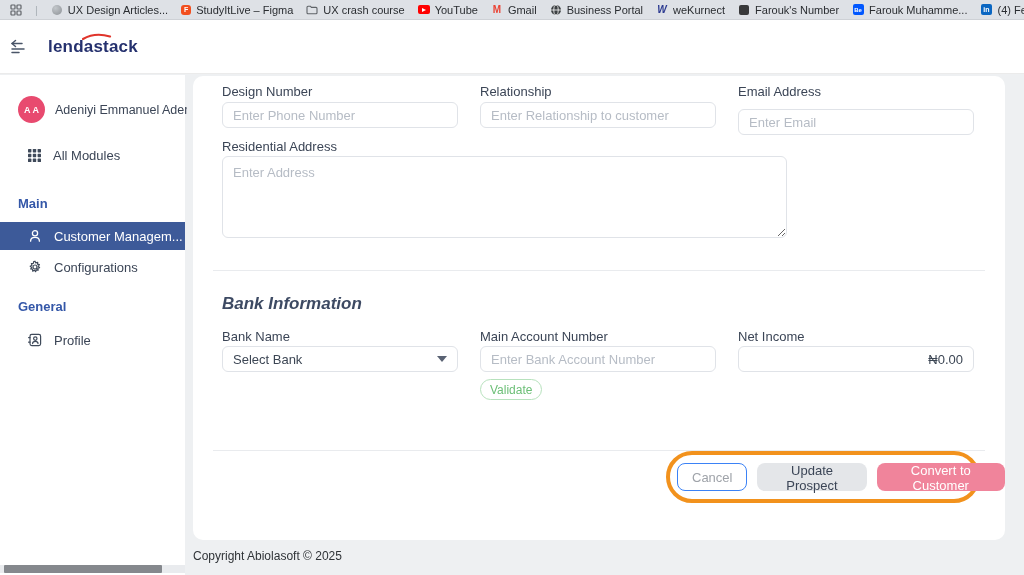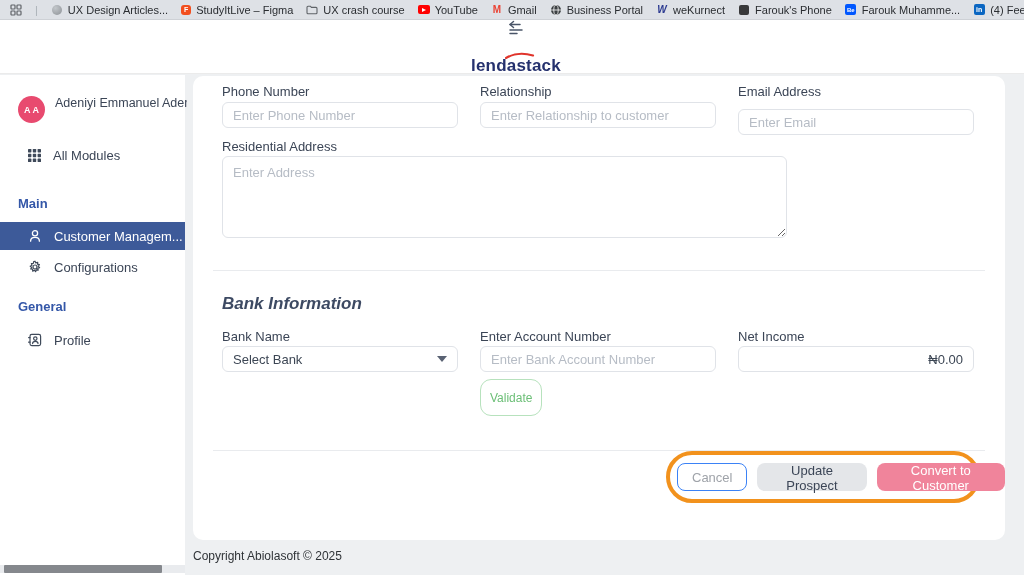--- a/index.html
+++ b/index.html
@@ -27,27 +27,27 @@
   .ico-yt::after{ content:"";position:absolute;left:4.5px;top:2.5px;border-left:4px solid #fff;border-top:2px solid transparent;border-bottom:2px solid transparent; }
   .ico-gmail{ color:#ea4335;font-weight:800;font-size:10px;line-height:1; }
   .ico-w{ color:#2b3990;font-weight:800;font-style:italic;font-size:10px;line-height:1; }
   .ico-darksq{ width:10px;height:10px;border-radius:2px;background:#39393b; }
   .ico-be{ width:11px;height:11px;border-radius:2px;background:#0057ff;color:#fff;font-size:6px;font-weight:bold;display:flex;align-items:center;justify-content:center; }
   .ico-in{ width:11px;height:11px;border-radius:2px;background:#0a66c2;color:#fff;font-size:7px;font-weight:bold;display:flex;align-items:center;justify-content:center; }
   
   .app-header{
     position:absolute; top:20px; left:0; width:1024px; height:54px;
     background:#fff; border-bottom:1px solid #ebebeb;
-    display:flex; align-items:center; padding-left:8px; gap:20px;flex-direction:column;
+    display:flex; align-items:center; padding-left:8px; gap:20px;
   }
   .logo{ position:relative; font-size:17px; font-weight:bold; color:#25316e; letter-spacing:.2px; }
   .logo svg{ position:absolute; left:34px; top:-5px; }
   
   .sidebar{ position:absolute; left:0; top:75px; width:185px; height:500px; background:#fff; }
-  .user-row{ position:absolute; top:21px; left:18px; display:flex; gap:10px; }
+  .user-row{ position:absolute; top:21px; left:18px; display:flex; align-items:center; gap:10px; }
   .avatar{ width:27px;height:27px;border-radius:50%;background:#e84a6f;color:#fff;font-size:9px;font-weight:bold;display:flex;align-items:center;justify-content:center;flex:none; }
   .user-name{ font-size:12.5px; color:#3b4556; width:132px; overflow:hidden; white-space:nowrap; }
   .side-row{ position:absolute; left:0; width:185px; height:26px; display:flex; align-items:center; gap:11px; padding-left:27px; font-size:13px; color:#3b4556; cursor:pointer; }
   .side-row svg{ flex:none; }
   .row-modules{ top:67px; }
   .sec-title{ position:absolute; left:18px; font-size:13px; font-weight:600; color:#3457a8; }
   .sec-main{ top:121px; }
   .sec-general{ top:224px; }
   .row-customer{ top:147px; height:28px; background:#3d5a99; color:#fff; }
   .row-config{ top:179px; }
@@ -60,21 +60,21 @@
   .tb{ position:absolute; height:26px; border:1px solid #e0e3e8; border-radius:6px; background:#fff; font-family:"Liberation Sans",sans-serif; font-size:13px; color:#3c4654; padding:0 10px; outline:none; }
   .tb::placeholder{ color:#b6bcc5; }
   textarea.tb{ padding-top:8px; resize:both; }
   .col1{ left:29px; width:236px; }
   .col2{ left:287px; width:236px; }
   .col3{ left:545px; width:236px; }
   .hr{ position:absolute; left:20px; width:772px; border-top:1px solid #e9ebee; }
   .bank-title{ position:absolute; left:29px; top:218px; font-size:17px; font-weight:600; color:#3d4a63;font-style:italic; }
   .select{ display:flex; align-items:center; justify-content:space-between; cursor:pointer; }
   .caret{ width:0;height:0;border-left:5px solid transparent;border-right:5px solid transparent;border-top:6px solid #596273; }
-  .validate-btn{ position:absolute; left:287px; top:303px; height:37px; padding:0 9px; background:#fff; border:1px solid #b7e2bd; border-radius:11px; color:#6cbf77; font-size:12px; font-family:"Liberation Sans",sans-serif; cursor:pointer; }
+  .validate-btn{ position:absolute; left:287px; top:303px; height:21px; padding:0 9px; background:#fff; border:1px solid #b7e2bd; border-radius:11px; color:#6cbf77; font-size:12px; font-family:"Liberation Sans",sans-serif; cursor:pointer; }
   .btn-row{ position:absolute; top:387px; left:484px; display:flex; gap:10px; }
   .btn{ height:28px; border-radius:8px; font-size:13px; font-family:"Liberation Sans",sans-serif; padding:0 14px; cursor:pointer; border:none; }
   .btn-cancel{ background:#fff; border:1px solid #3b82f6; color:#9fa3a9; }
   .btn-update{ background:#e4e6e9; color:#3b4556; }
   .btn-convert{ background:#f0849b; color:#fff; }
   .annotation-ring{ position:absolute; left:473px; top:375px; width:314px; height:52px; border:4px solid #f2921d; border-radius:26px; pointer-events:none; }
   
   .footer{ position:absolute; left:193px; top:549px; font-size:12px; color:#2f3337; }
 </style>
 </head>
@@ -134,21 +134,21 @@
     <span class="bm-label">Business Portal</span>
   </div>
   <div class="bm">
     <span class="fav ico-w">W</span>
     <span class="bm-label">weKurnect</span>
   </div>
   <div class="bm">
     <span class="fav">
         <span class="ico-darksq"></span>
       </span>
-    <span class="bm-label">Farouk's Phone</span>
+    <span class="bm-label">Farouk's Number</span>
   </div>
   <div class="bm">
     <span class="fav">
         <span class="ico-be">Be</span>
       </span>
     <span class="bm-label">Farouk Muhamme...</span>
   </div>
   <div class="bm">
     <span class="fav">
         <span class="ico-in">in</span>
@@ -237,21 +237,21 @@
     <span>Profile</span>
   </div>
 
   <div class="h-scroll">
     <div class="h-thumb"></div>
   </div>
 </div>
 
 <div class="card">
 
-  <label class="field-label col1" style="top:8px;">Phone Number</label>
+  <label class="field-label col1" style="top:8px;">Design Number</label>
   <input class="tb col1" style="top: 26px;" placeholder="Enter Phone Number">
 
   <label class="field-label col2" style="top:8px;">Relationship</label>
   <input class="tb col2" style="top: 26px;" placeholder="Enter Relationship to customer">
 
   <label class="field-label col3" style="top:8px;">Email Address</label>
   <input class="tb col3" style="top: 33px;" placeholder="Enter Email">
 
   <label class="field-label col1" style="top:63px;">Residential Address</label>
   <textarea class="tb" style="left: 29px; top: 80px; width: 565px; height: 82px;" placeholder="Enter Address"></textarea>
@@ -259,21 +259,21 @@
   <div class="hr" style="top:194px;"></div>
 
   <div class="bank-title">Bank Information</div>
 
   <label class="field-label col1" style="top:253px;">Bank Name</label>
   <div class="tb select col1" style="top:270px;">
     <span>Select Bank</span>
     <span class="caret"></span>
   </div>
 
-  <label class="field-label col2" style="top:253px;">Enter Account Number</label>
+  <label class="field-label col2" style="top:253px;">Main Account Number</label>
   <input class="tb col2" style="top: 270px;" placeholder="Enter Bank Account Number">
 
   <label class="field-label col3" style="top:253px;">Net Income</label>
   <input class="tb col3" style="top: 270px; text-align: right;" value="₦0.00">
 
   <button class="validate-btn">Validate</button>
 
   <div class="hr" style="top:374px;"></div>
 
   <div class="annotation-ring"></div>

